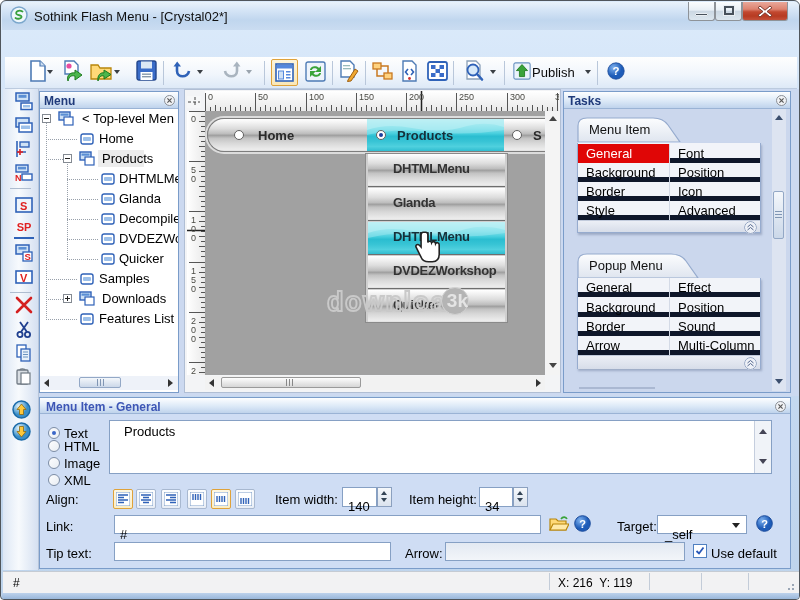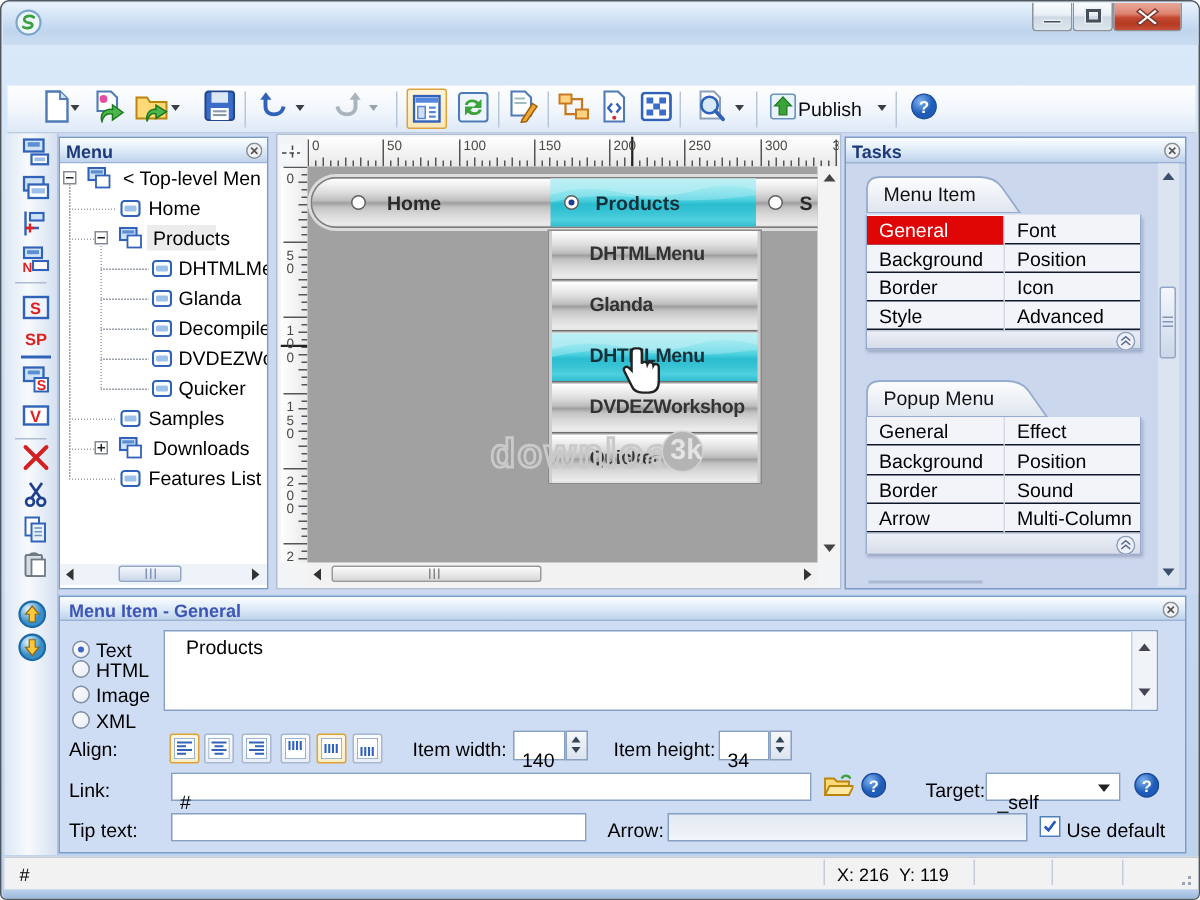--- a/index.html
+++ b/index.html
@@ -37,21 +37,21 @@
 .pill{position:absolute;left:2px;top:7px;width:345px;height:34px;border:1px solid #7d7d7d;border-right:none;border-radius:17px 0 0 17px;box-shadow:0 0 0 2px rgba(235,235,235,.8);overflow:hidden;}
 .silver{background:linear-gradient(180deg,#ffffff 0%,#f2f2f2 12%,#dcdcdc 30%,#bdbdbd 46%,#9f9f9f 51%,#c3c3c3 60%,#d8d8d8 75%,#ececec 95%,#dfdfdf 100%);}
 .cyan{background:linear-gradient(180deg,#d8f7f9 0%,#aeeef3 12%,#7ee0ea 30%,#46cedd 46%,#2abdd0 54%,#38c4d5 70%,#4fd0de 86%,#30bdd0 100%);}
 .mradio{position:absolute;width:10px;height:10px;border-radius:50%;background:#fff;border:1.5px solid #606060;}
 .mdot{position:absolute;left:1.5px;top:1.5px;width:4px;height:4px;border-radius:50%;background:#1b3e9e;}
 .mtext{position:absolute;font-size:13px;color:#2a2a2a;font-weight:bold;}
 .ditem{position:absolute;left:0;width:137px;border-bottom:1px solid #6e6e6e;}
 .dtext{position:absolute;left:27px;font-size:13px;color:#333;font-weight:bold;letter-spacing:-0.3px;}
 
 .card{position:absolute;background:#f2f4f9;border:1px solid #96abce;border-top:none;box-shadow:1px 2px 2px rgba(120,135,165,.55);}
-.crow{position:absolute;left:0;width:182px;height:19px;border-bottom:1px solid #0f172a;}
+.crow{position:absolute;left:0;width:182px;height:19px;border-bottom:5px solid #0f172a;}
 .ccell{position:absolute;top:0;height:19px;font-size:13px;color:#000;padding:2px 0 0 8px;}
 .cfoot{position:absolute;left:0;width:182px;background:linear-gradient(180deg,#eceff6,#d7dde9);border-top:1px solid #c2cbdc;}
 .chev{position:absolute;width:13px;height:13px;border:1px solid #8b9dbd;border-radius:7px;background:#eef1f7;}
 
 .blabel{position:absolute;font-size:13px;color:#000;}
 .field{position:absolute;background:#fff;border:1px solid #86a0c4;font-size:13px;color:#000;padding:11px 0 0 5px;}
 .radio{position:absolute;width:12px;height:12px;border-radius:50%;border:1px solid #7d8da5;background:linear-gradient(135deg,#fdfdfe,#e8edf3);}
 .radio .dot{position:absolute;left:3px;top:3px;width:4px;height:4px;border-radius:50%;background:#3a66c8;}
 .alignbtn{position:absolute;width:20px;height:20px;border:1px solid #a8b8d0;border-radius:2px;background:linear-gradient(180deg,#fcfdfe,#e9eef6);}
 .alignbtn.on{border:1px solid #dfa23a;background:linear-gradient(180deg,#fdf7e3,#fbeec4);}
@@ -60,20 +60,21 @@
 .ssep{position:absolute;top:572px;width:1px;height:17px;background:#c3ccd8;z-index:5;}
 </style>
 </head>
 <body>
 <div id="win">
 <div id="titlebar"></div>
 <svg class="ab" style="left:9px;top:5px" width="18" height="18" viewBox="0 0 18 18">
  <circle cx="9" cy="9" r="8" fill="#eef6fc" stroke="#7ba7cc" stroke-width="1.5"></circle>
  <path d="M12.5 5.5 C9 3.5 5 5.5 6.5 8 C8 10 11 8.5 11.5 10.5 C12 12.5 7.5 13.5 5.5 12" fill="none" stroke="#38a03c" stroke-width="1.8" stroke-linecap="round"></path>
 </svg>
+<div class="ab" style="left:33px;top:8px;font-size:13px;color:#101010">Sothink Flash Menu - [Crystal02*]</div>
 <div class="winbtn" style="left:687px;width:27px;background:linear-gradient(180deg,#fbfdfe 0%,#e8eff5 45%,#ccd8e3 52%,#dce6ee 100%)">
  <div class="ab" style="left:6px;top:11px;width:13px;height:3px;background:#47505a;border:1px solid #e9eef3;border-radius:1px"></div>
     </div>
 <div class="winbtn" style="left:714px;width:27px;background:linear-gradient(180deg,#fbfdfe 0%,#e8eff5 45%,#ccd8e3 52%,#dce6ee 100%)">
  <div class="ab" style="left:8px;top:4px;width:10px;height:9px;border:2px solid #47505a;box-shadow:0 0 0 1px #e9eef3"></div>
     </div>
 <div class="winbtn" style="left:741px;width:46px;background:linear-gradient(180deg,#e9a89a 0%,#dd8370 40%,#c24830 55%,#b73b22 78%,#c4503a 100%)">
  <svg class="ab" style="left:14px;top:3px" width="16" height="13" viewBox="0 0 16 13">
         <path d="M3 1 L8 5.2 L13 1 L15 2.8 L10 6.5 L15 10.2 L13 12 L8 7.8 L3 12 L1 10.2 L6 6.5 L1 2.8 Z" fill="#fff" stroke="#7a3a30" stroke-width="1"></path>
       </svg>

